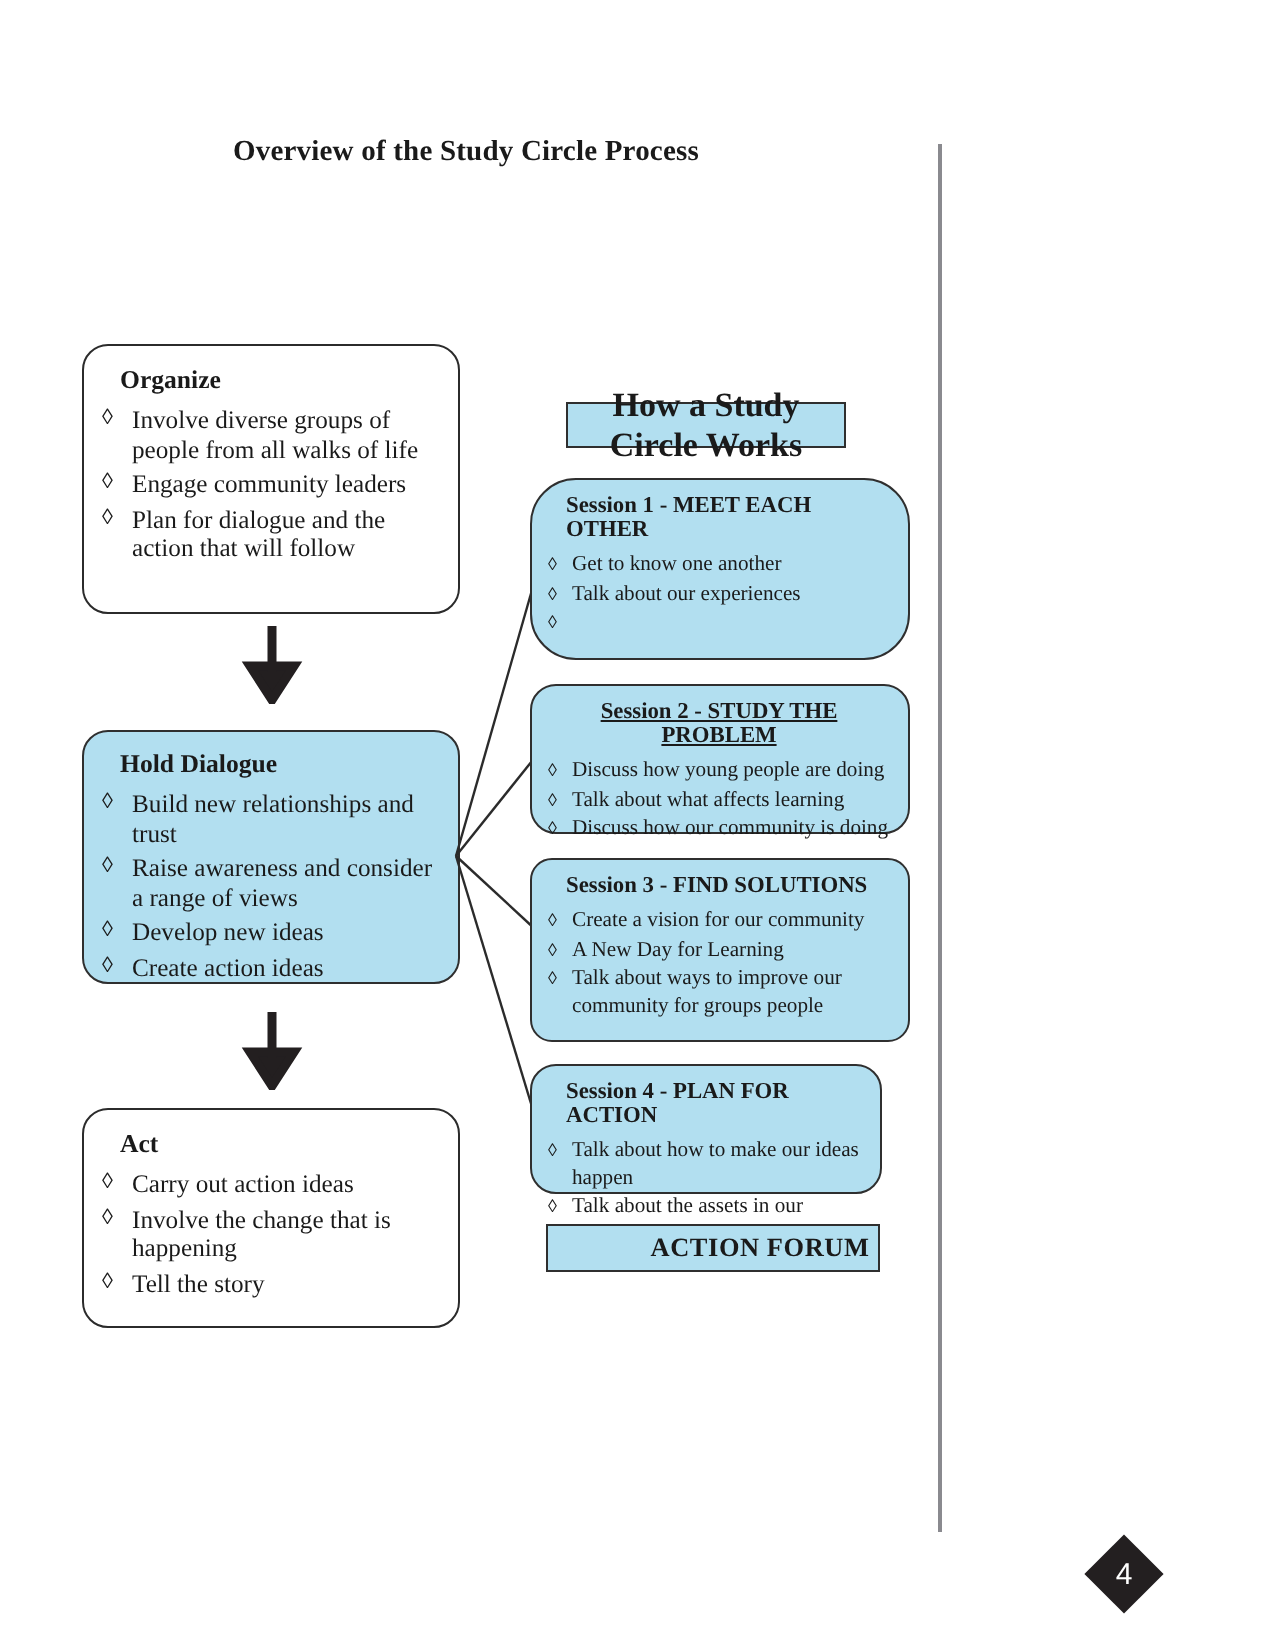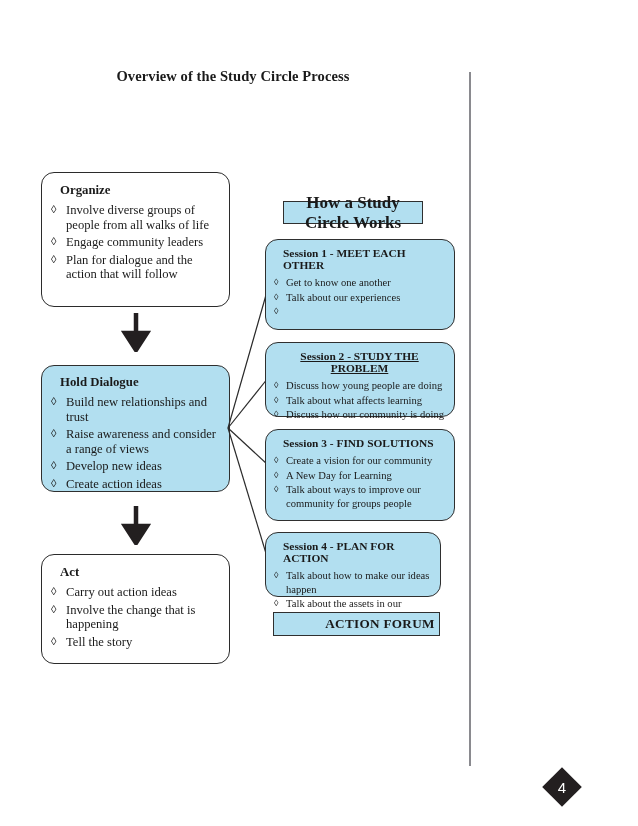--- a/index.html
+++ b/index.html
@@ -161,34 +161,36 @@
     padding-left: 47px;
   }
 
   
   #session-1-box {
     left: 265px;
     top: 239px;
     width: 190px;
     height: 91px;
     padding: 7px 9px 6px 8px;
+    border-radius: 23px;
   }
   #session-2-box {
     left: 265px;
     top: 342px;
     width: 190px;
     height: 75px;
     padding: 7px 9px 6px 8px;
   }
   #session-3-box {
     left: 265px;
     top: 429px;
     width: 190px;
     height: 92px;
     padding: 7px 19px 6px 8px;
+    border-radius: 11px;
   }
   #session-4-box {
     left: 265px;
     top: 532px;
     width: 176px;
     height: 65px;
     padding: 7px 9px 6px 8px;
   }
 
   

